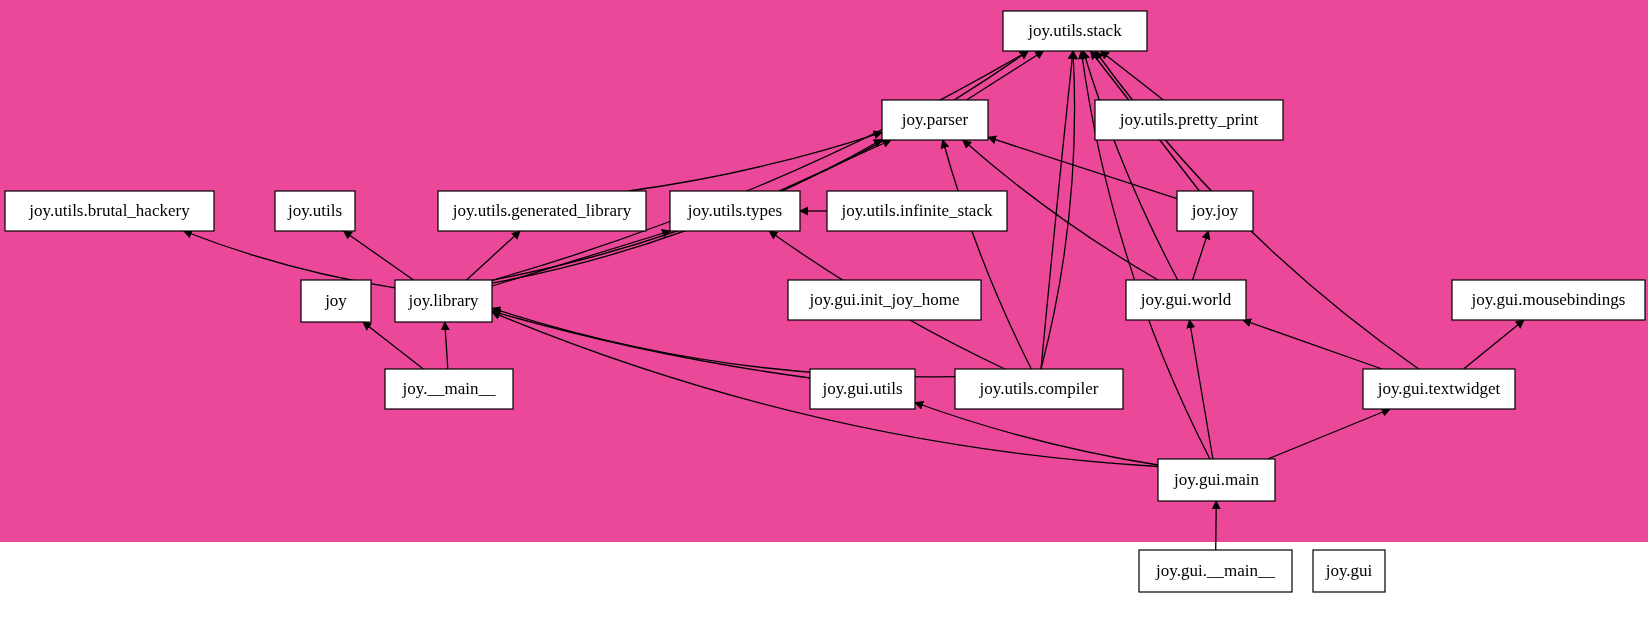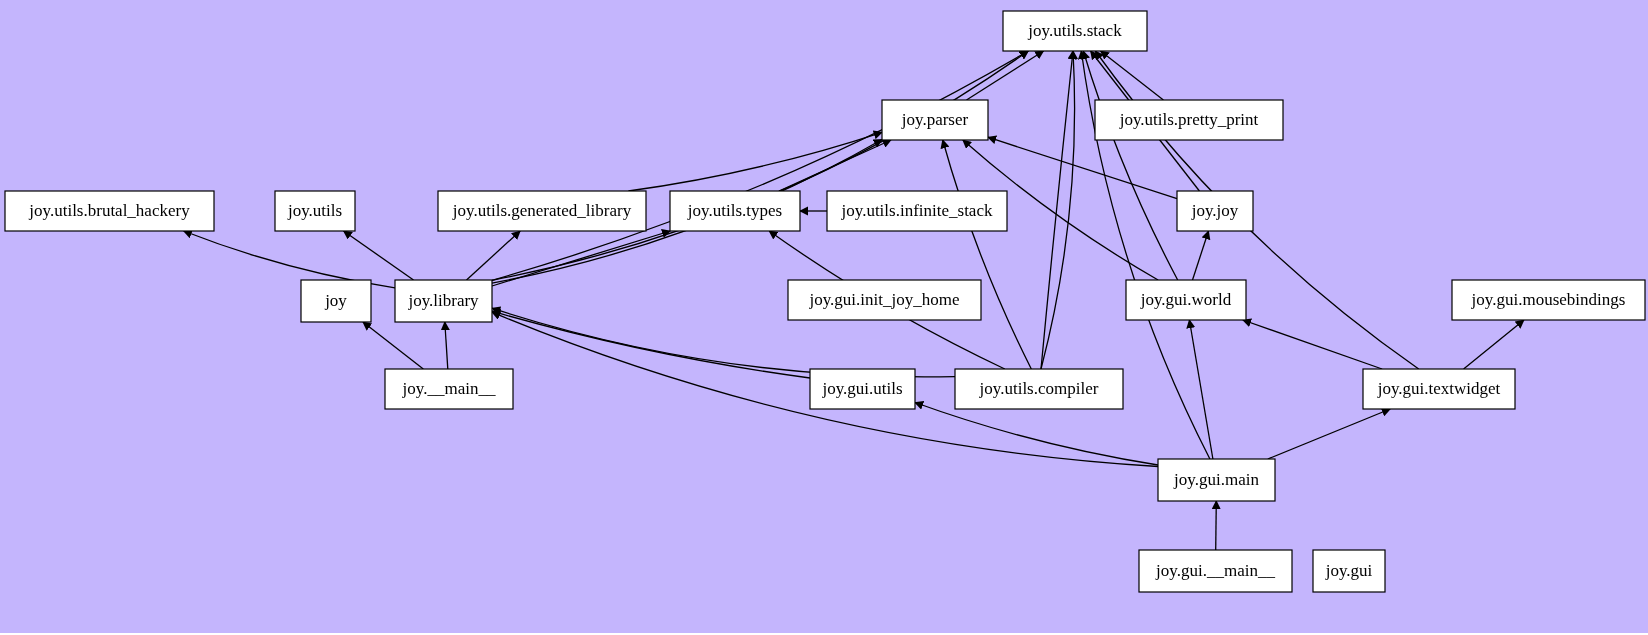--- a/index.html
+++ b/index.html
@@ -9,22 +9,22 @@
   }
   body {
     width: 1648px;
     height: 635px;
     overflow: hidden;
     font-family: "Liberation Serif", "DejaVu Serif", serif;
   }
   #graph-root {
     position: relative;
     width: 1648px;
-    height: 633px;
-    background: #c4b5fd;
+    height: 542px;
+    background: #ec4899;
   }
   svg#graph-canvas {
     position: absolute;
     left: 0;
     top: 0;
     width: 1648px;
     height: 635px;
     display: block;
   }
   .node-rect {

